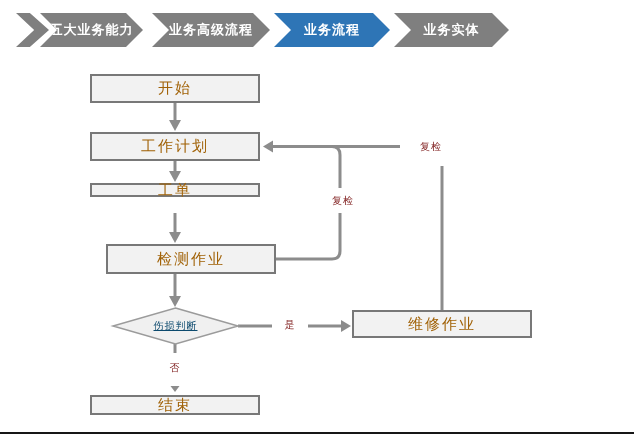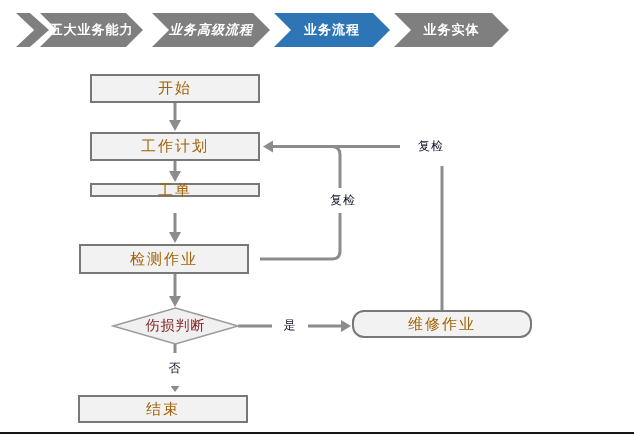--- a/index.html
+++ b/index.html
@@ -15,47 +15,47 @@
   }
   .tab{
     position:absolute;top:0;height:34px;background:#7f7f7f;color:#fff;
     display:flex;align-items:center;justify-content:center;
     font-size:13px;font-weight:bold;letter-spacing:1px;
     clip-path:polygon(0 0,calc(100% - 17px) 0,100% 50%,calc(100% - 17px) 100%,0 100%,17px 50%);
     padding:0 6px;box-sizing:border-box;cursor:pointer;
   }
   .tab.active{background:#2e75b6;}
   .tab1{left:28px;width:103px;}
-  .tab2{left:140px;width:118px;font-style:italic;}
+  .tab2{left:140px;width:118px;}
   .tab3{left:262px;width:116px;}
   .tab4{left:382px;width:115px;}
   .tab5{left:501px;width:124px;}
   
   .node{
     position:absolute;background:#f2f2f2;border:2px solid #787878;
     display:flex;align-items:center;justify-content:center;
     font-size:15px;color:#a16207;box-sizing:border-box;letter-spacing:2px;
   }
   .n-start  {left:90px; top:74px;  width:170px;height:29px;}
   .n-plan   {left:90px; top:132px; width:170px;height:29px;text-align:right;}
   .n-order  {left:90px; top:183px; width:170px;height:14px;}
-  .n-inspect{left:79px; top:244px; width:170px;height:30px;}
-  .n-repair {left:352px;top:310px; width:180px;height:28px;border-radius:12px;}
-  .n-end    {left:78px; top:395px; width:170px;height:28px;}
+  .n-inspect{left:106px; top:244px; width:170px;height:30px;}
+  .n-repair {left:352px;top:310px; width:180px;height:28px;}
+  .n-end    {left:90px; top:395px; width:170px;height:20px;}
   .diamond-label{
     position:absolute;left:113px;top:308px;width:125px;height:36px;
     display:flex;align-items:center;justify-content:center;
-    font-size:14px;color:#7f1d1d;letter-spacing:1px;
+    font-size:10px;color:#0c4a6e;letter-spacing:1px;text-decoration:underline;
   }
   
   .connectors{position:absolute;left:0;top:0;width:634px;height:439px;}
   
   .edge-label{
     position:absolute;display:flex;align-items:center;justify-content:center;
-    font-size:12px;color:#0f172a;letter-spacing:1px;
+    font-size:10px;color:#7f1d1d;letter-spacing:1px;
   }
   .edge-label.bg{background:#ffffff;}
   .lbl-recheck1{left:319px;top:188px;width:48px;height:25px;}
   .lbl-recheck2{left:407px;top:134px;width:48px;height:25px;}
   .lbl-yes{left:274px;top:313px;width:32px;height:24px;}
   .lbl-no{left:159px;top:356px;width:32px;height:24px;}
   
   .bottom-rule{position:absolute;left:0;top:432px;width:634px;height:2px;background:#161616;}
 </style>
 </head>

